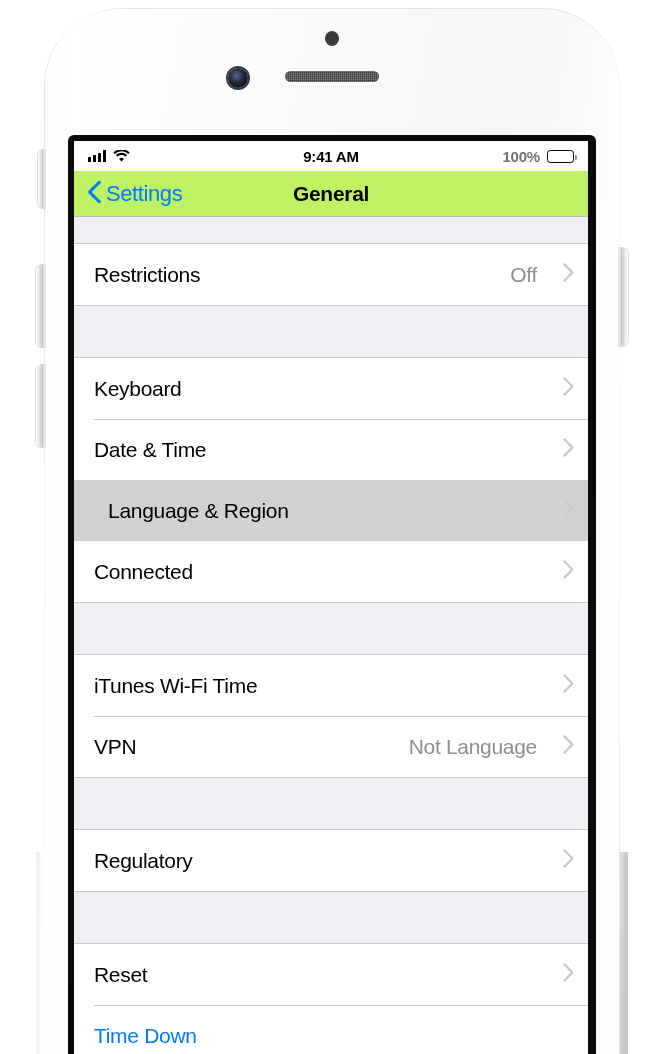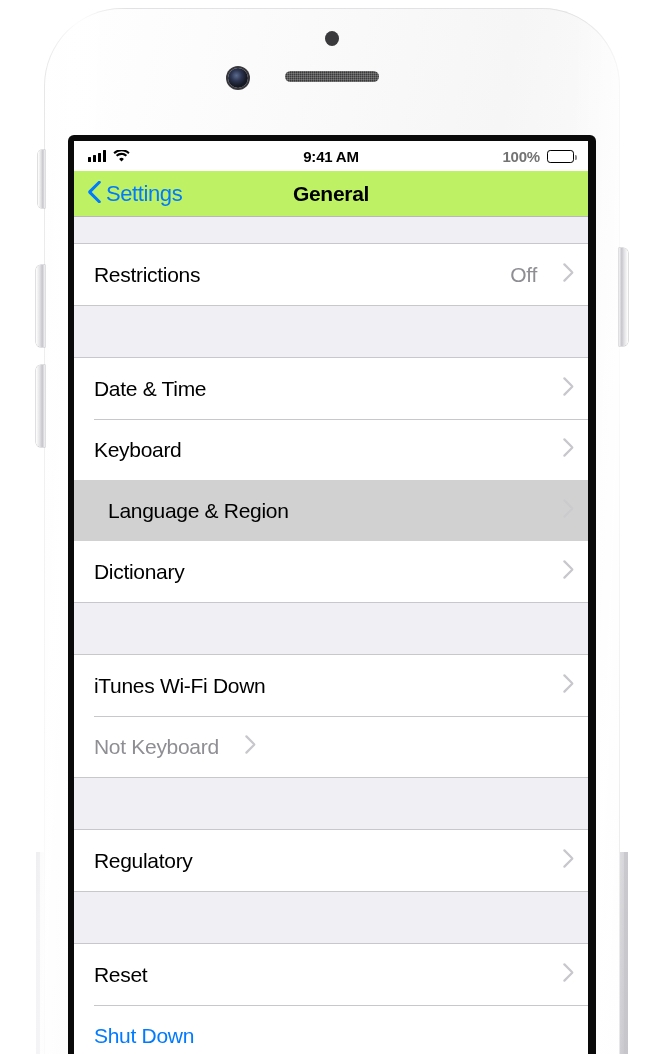--- a/index.html
+++ b/index.html
@@ -205,54 +205,55 @@
             <span class="row-label">Restrictions</span>
             <span class="row-value">Off</span>
             <span class="chev"><svg width="11" height="19" viewBox="0 0 11 19">
                 <path d="M1.4 1.4 9.2 9.2a.4.4 0 0 1 0 .6l-7.8 7.8" fill="none" stroke="#c7c7cc" stroke-width="2.2" stroke-linecap="round" stroke-linejoin="round"></path>
               </svg></span>
           </div>
         </div>
         <div class="gap gap-mid"></div>
         <div class="group">
           <div class="row">
+            <span class="row-label">Keyboard</span>
+            <span class="chev"><svg width="11" height="19" viewBox="0 0 11 19">
+                <path d="M1.4 1.4 9.2 9.2a.4.4 0 0 1 0 .6l-7.8 7.8" fill="none" stroke="#c7c7cc" stroke-width="2.2" stroke-linecap="round" stroke-linejoin="round"></path>
+              </svg></span>
+          </div>
+          <div class="row">
             <span class="row-label">Date &amp; Time</span>
-            <span class="chev"><svg width="11" height="19" viewBox="0 0 11 19">
-                <path d="M1.4 1.4 9.2 9.2a.4.4 0 0 1 0 .6l-7.8 7.8" fill="none" stroke="#c7c7cc" stroke-width="2.2" stroke-linecap="round" stroke-linejoin="round"></path>
-              </svg></span>
-          </div>
-          <div class="row">
-            <span class="row-label">Keyboard</span>
             <span class="chev"><svg width="11" height="19" viewBox="0 0 11 19">
                 <path d="M1.4 1.4 9.2 9.2a.4.4 0 0 1 0 .6l-7.8 7.8" fill="none" stroke="#c7c7cc" stroke-width="2.2" stroke-linecap="round" stroke-linejoin="round"></path>
               </svg></span>
           </div>
           <div class="row pressed">
             <span class="row-label">Language &amp; Region</span>
             <span class="chev"><svg width="11" height="19" viewBox="0 0 11 19">
                 <path d="M1.4 1.4 9.2 9.2a.4.4 0 0 1 0 .6l-7.8 7.8" fill="none" stroke="#c7c7cc" stroke-width="2.2" stroke-linecap="round" stroke-linejoin="round"></path>
               </svg></span>
           </div>
           <div class="row">
-            <span class="row-label">Dictionary</span>
-            <span class="chev"><svg width="11" height="19" viewBox="0 0 11 19">
-                <path d="M1.4 1.4 9.2 9.2a.4.4 0 0 1 0 .6l-7.8 7.8" fill="none" stroke="#c7c7cc" stroke-width="2.2" stroke-linecap="round" stroke-linejoin="round"></path>
-              </svg></span>
-          </div>
-        </div>
-        <div class="gap gap-mid"></div>
-        <div class="group">
-          <div class="row">
-            <span class="row-label">iTunes Wi-Fi Down</span>
-            <span class="chev"><svg width="11" height="19" viewBox="0 0 11 19">
-                <path d="M1.4 1.4 9.2 9.2a.4.4 0 0 1 0 .6l-7.8 7.8" fill="none" stroke="#c7c7cc" stroke-width="2.2" stroke-linecap="round" stroke-linejoin="round"></path>
-              </svg></span>
-          </div>
-          <div class="row">
-            <span class="row-value">Not Keyboard</span>
+            <span class="row-label">Connected</span>
+            <span class="chev"><svg width="11" height="19" viewBox="0 0 11 19">
+                <path d="M1.4 1.4 9.2 9.2a.4.4 0 0 1 0 .6l-7.8 7.8" fill="none" stroke="#c7c7cc" stroke-width="2.2" stroke-linecap="round" stroke-linejoin="round"></path>
+              </svg></span>
+          </div>
+        </div>
+        <div class="gap gap-mid"></div>
+        <div class="group">
+          <div class="row">
+            <span class="row-label">iTunes Wi-Fi Time</span>
+            <span class="chev"><svg width="11" height="19" viewBox="0 0 11 19">
+                <path d="M1.4 1.4 9.2 9.2a.4.4 0 0 1 0 .6l-7.8 7.8" fill="none" stroke="#c7c7cc" stroke-width="2.2" stroke-linecap="round" stroke-linejoin="round"></path>
+              </svg></span>
+          </div>
+          <div class="row">
+            <span class="row-label">VPN</span>
+            <span class="row-value">Not Language</span>
             <span class="chev"><svg width="11" height="19" viewBox="0 0 11 19">
                 <path d="M1.4 1.4 9.2 9.2a.4.4 0 0 1 0 .6l-7.8 7.8" fill="none" stroke="#c7c7cc" stroke-width="2.2" stroke-linecap="round" stroke-linejoin="round"></path>
               </svg></span>
           </div>
         </div>
         <div class="gap gap-mid"></div>
         <div class="group">
           <div class="row">
             <span class="row-label">Regulatory</span>
             <span class="chev"><svg width="11" height="19" viewBox="0 0 11 19">
@@ -262,19 +263,19 @@
         </div>
         <div class="gap gap-mid"></div>
         <div class="group">
           <div class="row">
             <span class="row-label">Reset</span>
             <span class="chev"><svg width="11" height="19" viewBox="0 0 11 19">
                 <path d="M1.4 1.4 9.2 9.2a.4.4 0 0 1 0 .6l-7.8 7.8" fill="none" stroke="#c7c7cc" stroke-width="2.2" stroke-linecap="round" stroke-linejoin="round"></path>
               </svg></span>
           </div>
           <div class="row">
-            <span class="row-label blue">Shut Down</span>
+            <span class="row-label blue">Time Down</span>
           </div>
         </div>
       </div>
 
   </div>
 </div>
 
 </body></html>

